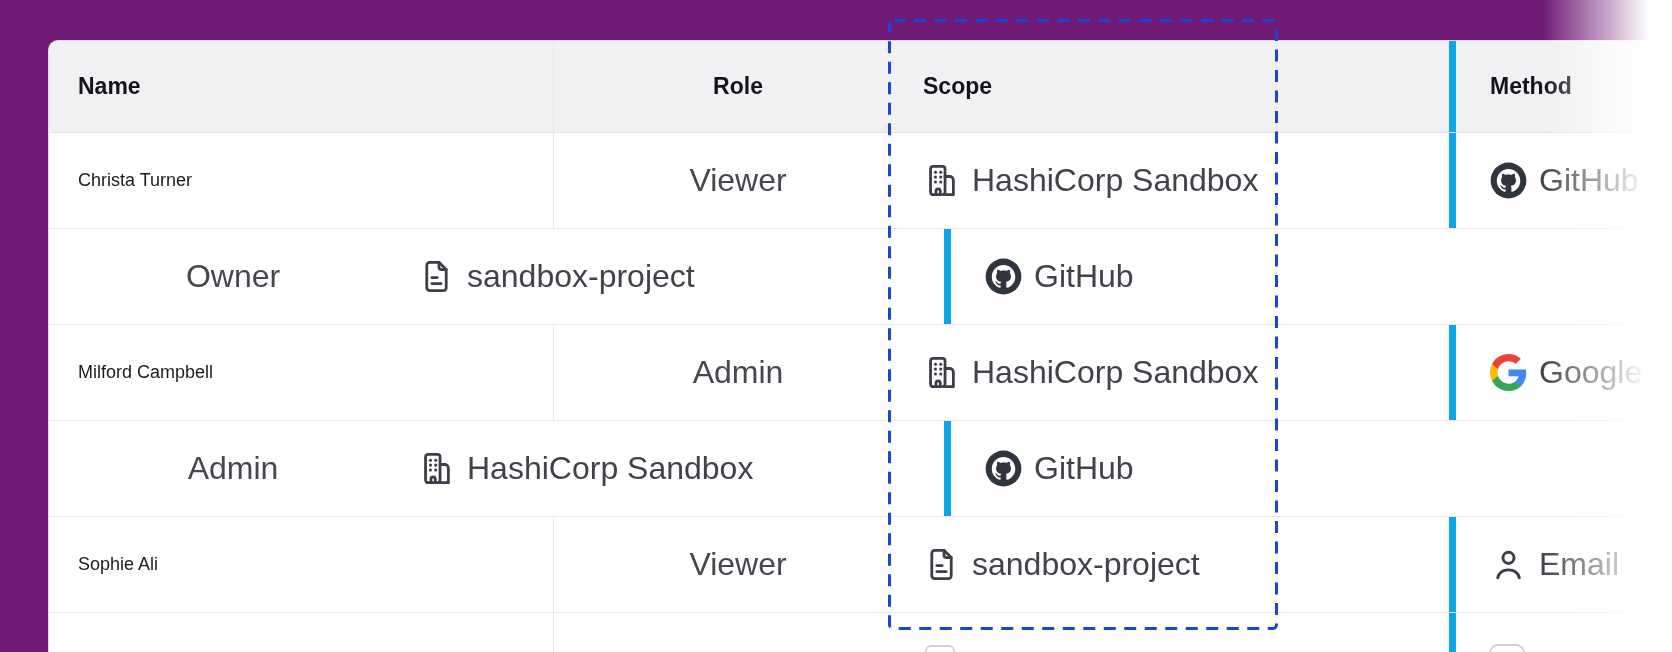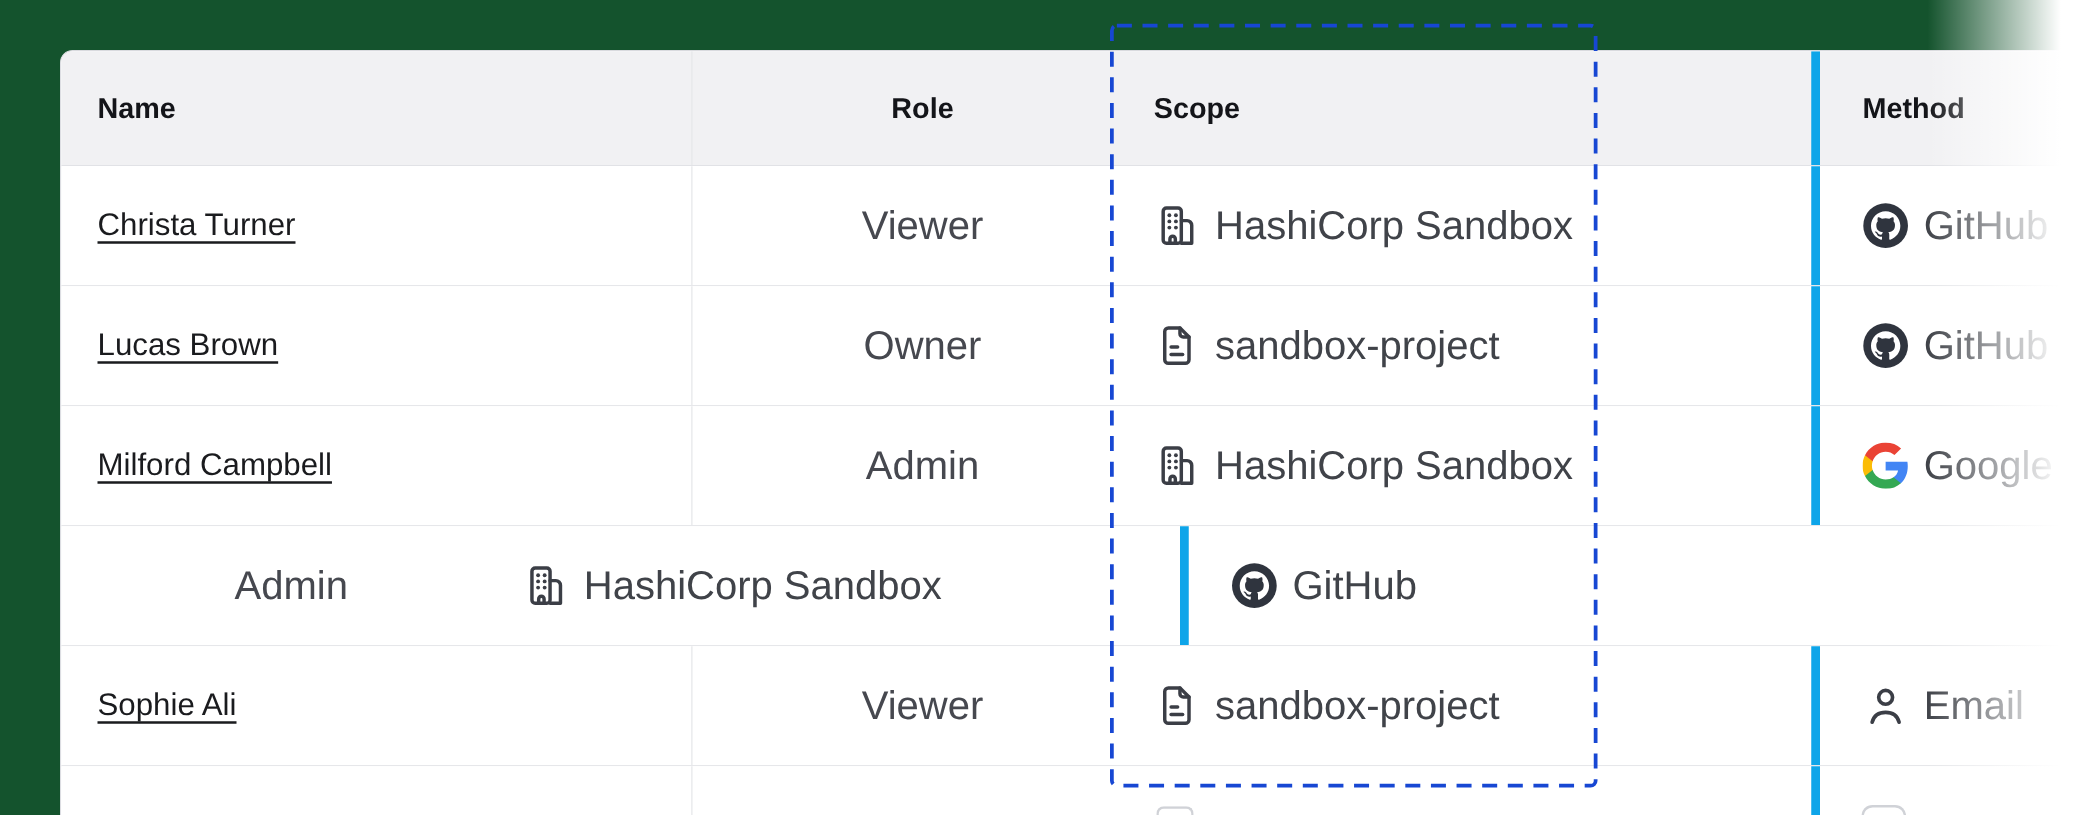--- a/index.html
+++ b/index.html
@@ -1,17 +1,17 @@
 <!DOCTYPE html>
 <html><head>
 <meta charset="utf-8">
 <style>
   html,body{margin:0;padding:0;background:#fff;}
   .stage{
-    position:relative;width:1672px;height:652px;overflow:hidden;background:#14532d;
+    position:relative;width:1672px;height:652px;overflow:hidden;background:#701a75;
     font-family:"Liberation Sans","DejaVu Sans",sans-serif;
     -webkit-font-smoothing:antialiased;
   }
   
   .table{
     position:absolute;left:48px;top:40px;width:1660px;height:612px;
     background:#fff;
     border-top:1px solid #d9dade;border-left:1px solid #dcdde2;
     border-top-left-radius:10px;
     box-sizing:border-box;overflow:hidden;
@@ -24,21 +24,21 @@
   .thead .cell{font-size:23px;font-weight:700;color:#141519;}
   .rows{display:block;}
   .row{display:flex;height:96px;border-bottom:1px solid #e6e7ea;box-sizing:border-box;background:#fff;}
   .row.partial{height:40px;border-bottom:none;}
   .cell{display:flex;align-items:center;box-sizing:border-box;}
   .c-name  {width:505px;padding-left:29px;border-right:1px solid #e6e7ea;}
   .c-role  {width:336px;padding-left:32px;justify-content:center;}
   .c-scope {width:566px;padding-left:33px;border-right:7px solid #0ea5e9;}
   .c-method{flex:1;padding-left:34px;}
   .name-link{
-    font-size:25px;color:#1a1b1e;text-decoration:underline;
+    font-size:18px;color:#1a1b1e;
     text-decoration-thickness:2px;text-underline-offset:5px;cursor:pointer;
   }
   .role-text{font-size:32px;color:#46484f;}
   .cell-label{font-size:32px;color:#404349;}
   .icon-slot{display:inline-flex;width:37px;height:37px;margin-right:12px;flex:none;align-items:center;justify-content:center;}
   .icon-slot svg{width:37px;height:37px;display:block;}
   
   .drop-indicator{position:absolute;left:0;top:0;pointer-events:none;}
   
   .right-fade{
@@ -104,23 +104,20 @@
     <g transform="translate(4.4,4.3) scale(0.635)">
       <path fill="#ffffff" d="M12 .297c-6.63 0-12 5.373-12 12 0 5.303 3.438 9.8 8.205 11.385.6.113.82-.258.82-.577 0-.285-.01-1.04-.015-2.04-3.338.724-4.042-1.61-4.042-1.61C4.422 18.07 3.633 17.7 3.633 17.7c-1.087-.744.084-.729.084-.729 1.205.084 1.838 1.236 1.838 1.236 1.07 1.835 2.809 1.305 3.495.998.108-.776.417-1.305.76-1.605-2.665-.3-5.466-1.332-5.466-5.93 0-1.31.465-2.38 1.235-3.22-.135-.303-.54-1.523.105-3.176 0 0 1.005-.322 3.3 1.23.96-.267 1.98-.399 3-.405 1.02.006 2.04.138 3 .405 2.28-1.552 3.285-1.23 3.285-1.23.645 1.653.24 2.873.12 3.176.765.84 1.23 1.91 1.23 3.22 0 4.61-2.805 5.625-5.475 5.92.42.36.81 1.096.81 2.22 0 1.606-.015 2.896-.015 3.286 0 .315.21.69.825.57C20.565 22.092 24 17.592 24 12.297c0-6.627-5.373-12-12-12"></path>
     </g>
   </svg>
             </span>
       <span class="cell-label">GitHub</span>
     </div>
   </div>
 
   <div class="row">
-    <div class="cell c-name">
-      <a class="name-link">Lucas Brown</a>
-    </div>
     <div class="cell c-role">
       <span class="role-text">Owner</span>
     </div>
     <div class="cell c-scope">
       <span class="icon-slot">
               <svg viewBox="0 0 24 24" fill="none" stroke="#3b3e46" stroke-width="1.8" stroke-linecap="round" stroke-linejoin="round">
     <path d="M13.6 2.8H7.6a1.9 1.9 0 0 0-1.9 1.9v14.6a1.9 1.9 0 0 0 1.9 1.9h8.8a1.9 1.9 0 0 0 1.9-1.9V7.5z"></path>
     <path d="M13.6 2.8v3a1.7 1.7 0 0 0 1.7 1.7h3"></path>
     <path d="M9 12.7h3.4"></path>
     <path d="M9 16.6h6"></path>

